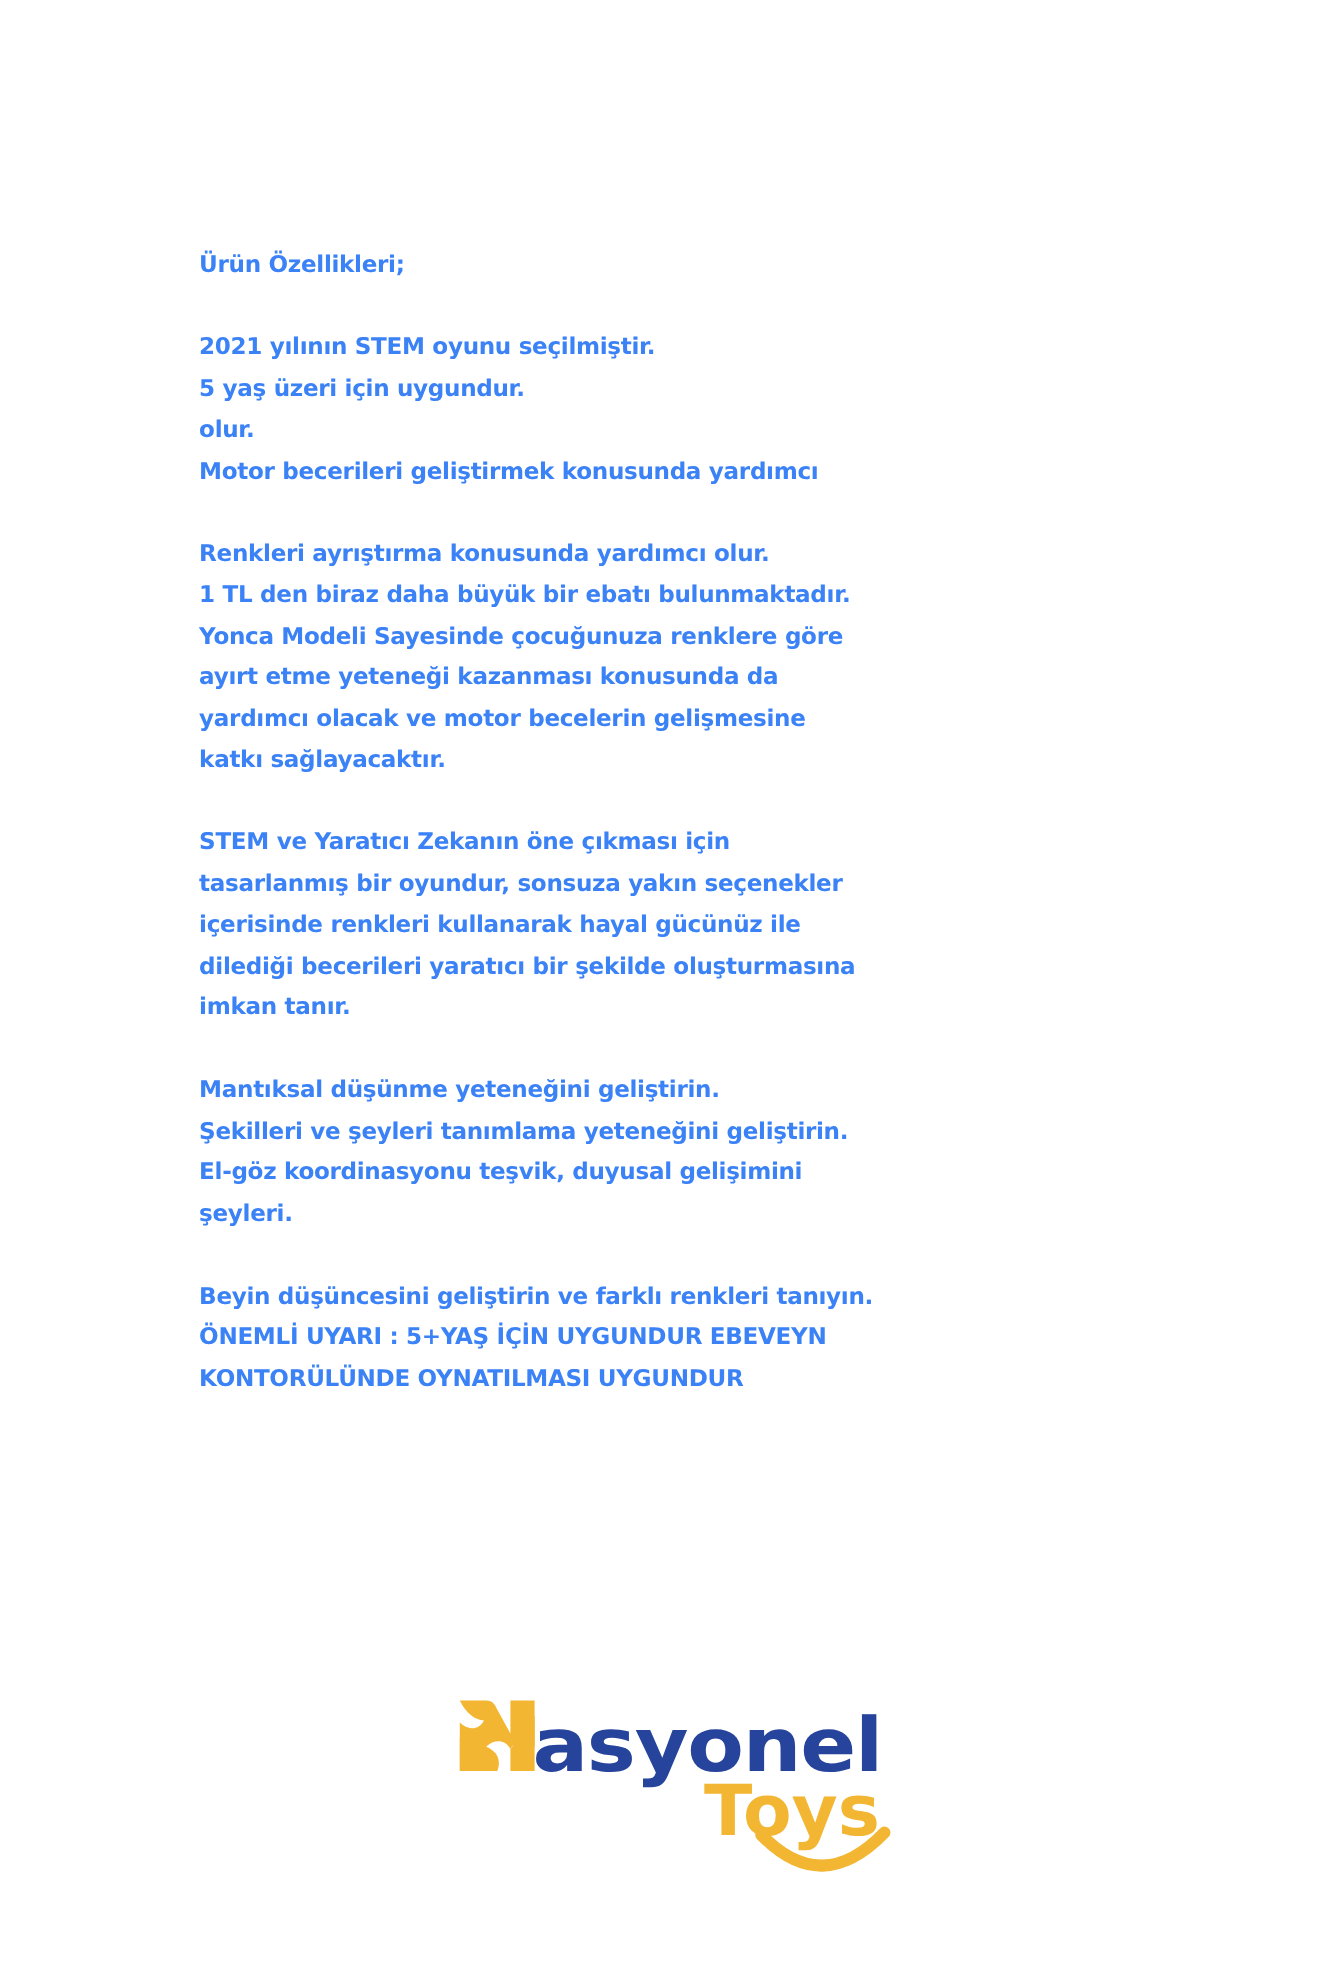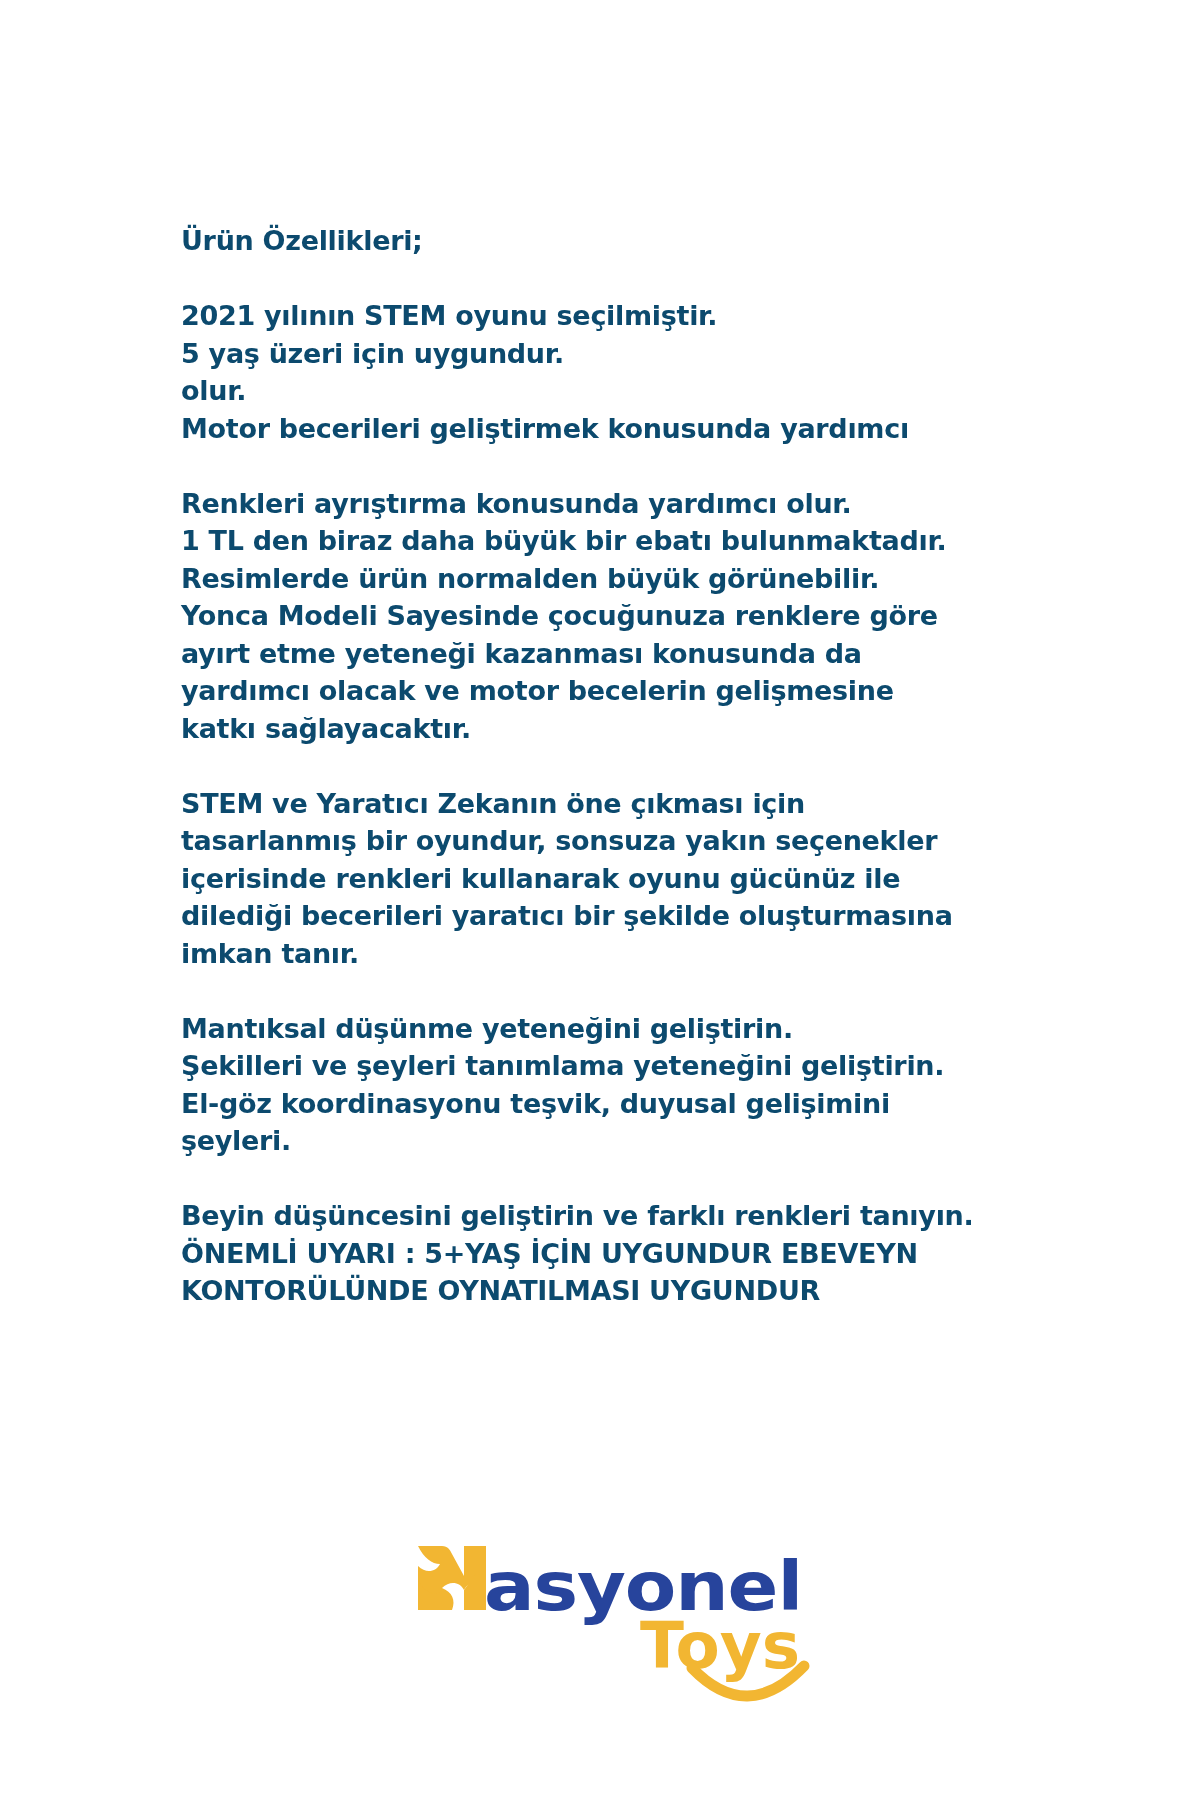--- a/index.html
+++ b/index.html
@@ -1,23 +1,23 @@
 <!DOCTYPE html>
 <html><head>
 <meta charset="utf-8">
 <style>
   html, body { margin: 0; padding: 0; background: #ffffff; }
   body { width: 1200px; height: 1800px; position: relative; overflow: hidden; }
   .content {
     position: absolute; left: 181px; top: 222px;
     font-family: "DejaVu Sans", sans-serif;
     font-weight: 600;
-    font-size: 27px;
+    font-size: 21px;
     line-height: 37.5px;
-    color: #0c4a6e;
+    color: #3b82f6;
     letter-spacing: -0.3px;
   }
   .line { display: block; white-space: nowrap; height: 37.5px; }
   .title { font-weight: 700; }
   .blank { display: block; height: 37.5px; }
   .logo { position: absolute; left: 412px; top: 1540px; width: 400px; height: 175px; }
 </style>
 </head>
 <body>
 
@@ -29,32 +29,31 @@
     <span class="line">2021 yılının STEM oyunu seçilmiştir.</span>
     <span class="line">5 yaş üzeri için uygundur.</span>
     <span class="line">olur.</span>
     <span class="line">Motor becerileri geliştirmek konusunda yardımcı</span>
   </div>
   <span class="blank"></span>
 
   <div>
     <span class="line">Renkleri ayrıştırma konusunda yardımcı olur.</span>
     <span class="line">1 TL den biraz daha büyük bir ebatı bulunmaktadır.</span>
-    <span class="line">Resimlerde ürün normalden büyük görünebilir.</span>
     <span class="line">Yonca Modeli Sayesinde çocuğunuza renklere göre</span>
     <span class="line">ayırt etme yeteneği kazanması konusunda da</span>
     <span class="line">yardımcı olacak ve motor becelerin gelişmesine</span>
     <span class="line">katkı sağlayacaktır.</span>
   </div>
   <span class="blank"></span>
 
   <div>
     <span class="line">STEM ve Yaratıcı Zekanın öne çıkması için</span>
     <span class="line">tasarlanmış bir oyundur, sonsuza yakın seçenekler</span>
-    <span class="line">içerisinde renkleri kullanarak oyunu gücünüz ile</span>
+    <span class="line">içerisinde renkleri kullanarak hayal gücünüz ile</span>
     <span class="line">dilediği becerileri yaratıcı bir şekilde oluşturmasına</span>
     <span class="line">imkan tanır.</span>
   </div>
   <span class="blank"></span>
 
   <div>
     <span class="line">Mantıksal düşünme yeteneğini geliştirin.</span>
     <span class="line">Şekilleri ve şeyleri tanımlama yeteneğini geliştirin.</span>
     <span class="line">El-göz koordinasyonu teşvik, duyusal gelişimini</span>
     <span class="line">şeyleri.</span>

